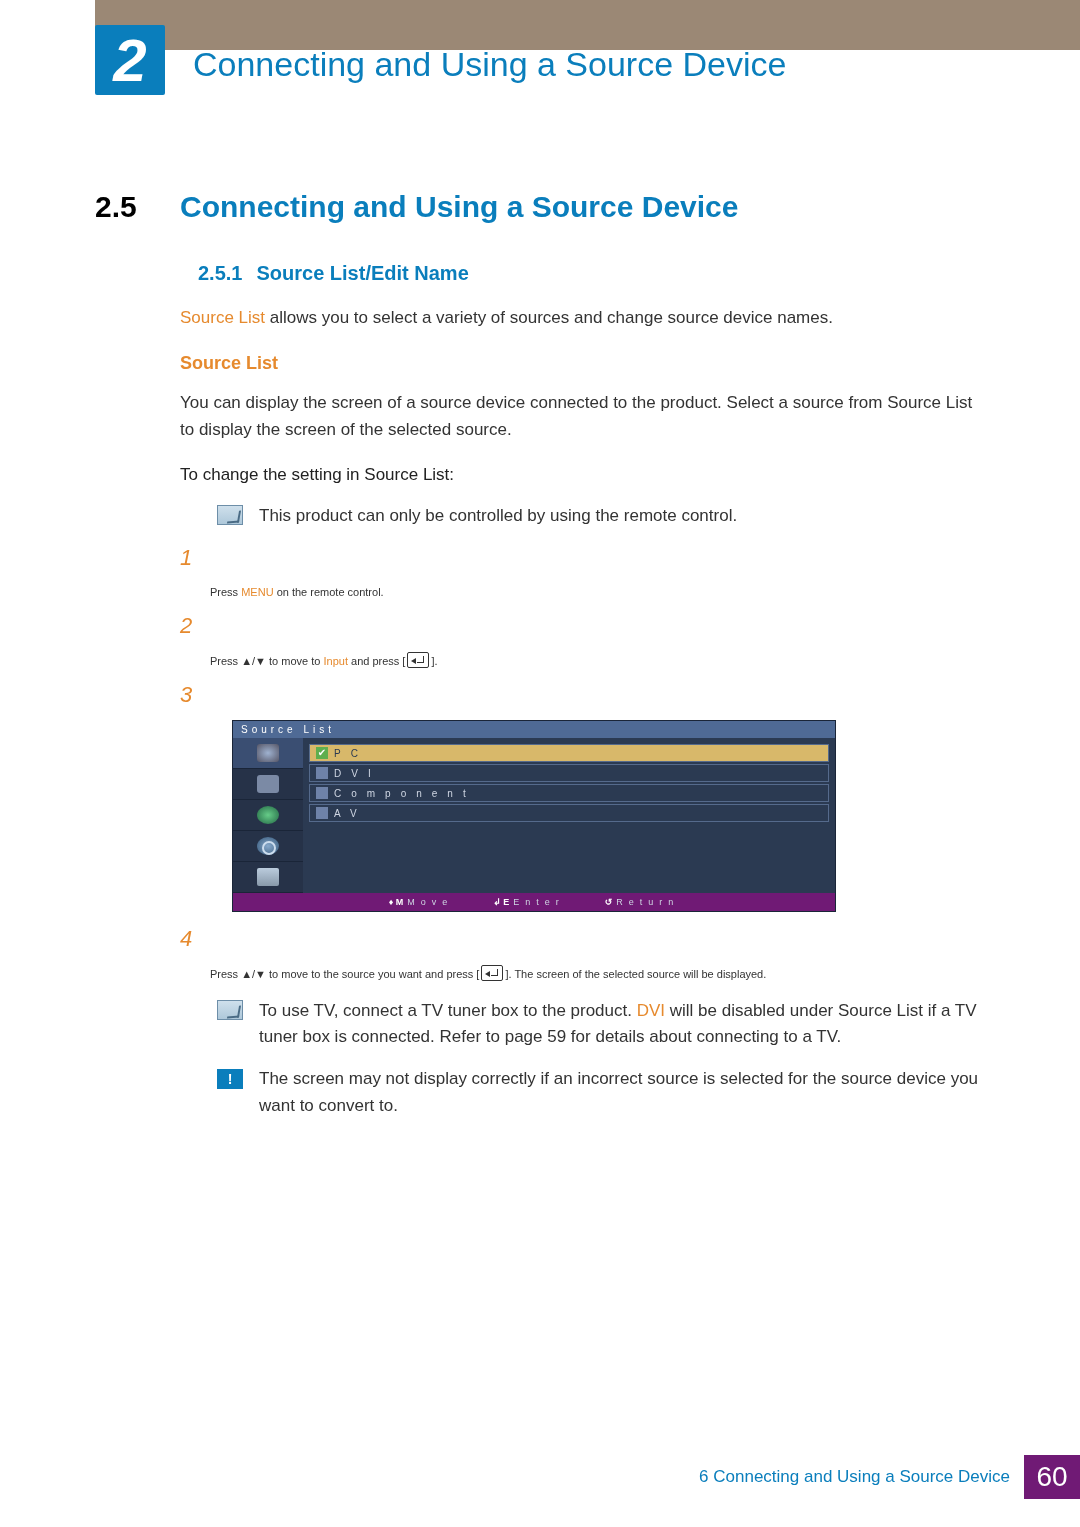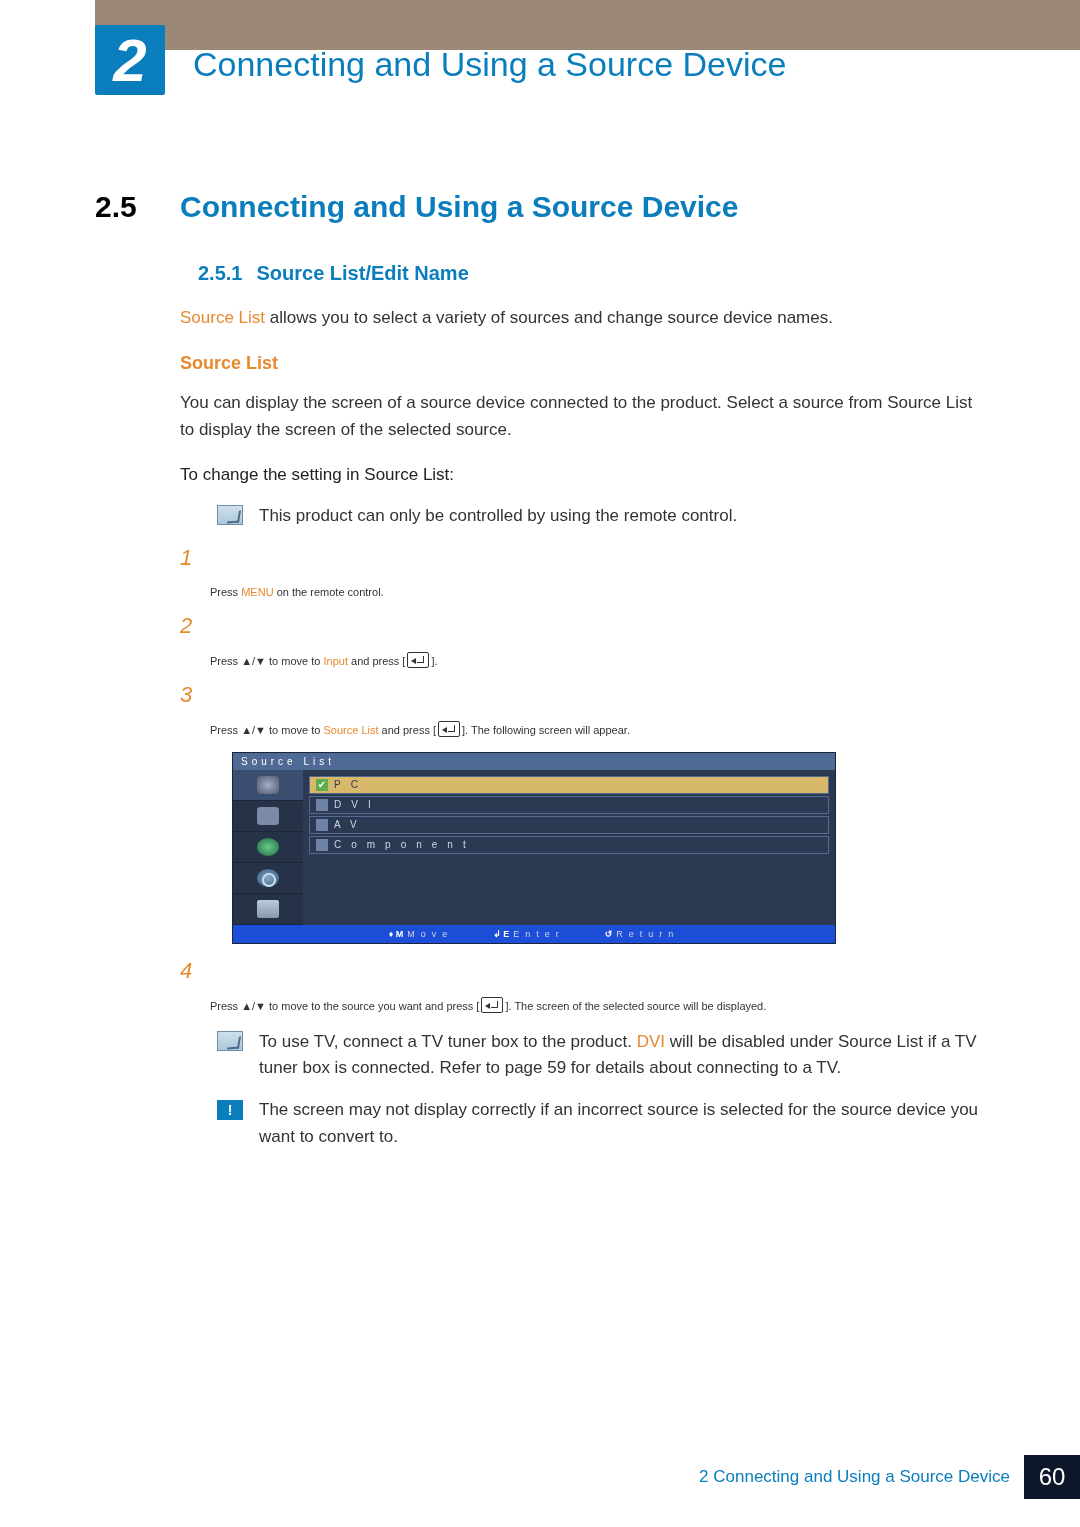--- a/index.html
+++ b/index.html
@@ -58,27 +58,27 @@
   .side-glyph.g1 { background: radial-gradient(#9fb2d0,#556); }
   .side-glyph.g3 { border-radius: 50%; background: radial-gradient(#6c8,#264); }
   .side-glyph.g4 { border-radius: 50%; background: radial-gradient(#8ac,#357); position:relative; }
   .side-glyph.g4::after{content:"";position:absolute;left:5px;top:4px;width:10px;height:10px;border:2px solid #cde;border-radius:50%;}
   .side-glyph.g5 { background: linear-gradient(#bcd,#89a); border-radius: 2px; }
   .osd-list { flex: 1; padding: 6px 6px 40px; }
   .osd-row { height: 18px; border: 1px solid #556a8c; margin-bottom: 2px; display:flex; align-items:center; padding-left:6px; letter-spacing: 10px; }
   .osd-row.sel { background: #d8b86a; color: #2b3a52; }
   .osd-chk { width: 12px; height: 12px; background: #5fae4e; color:#fff; font-size:10px; line-height:12px; text-align:center; margin-right:6px; letter-spacing:0; }
   .osd-ico { width: 12px; height: 12px; background: #6e82a8; margin-right:6px; }
-  .osd-footer { background: #1d4ed8; height: 18px; display:flex; justify-content:center; gap:40px; align-items:center; color:#cfd6e3; font-size:9px; letter-spacing:6px; }
+  .osd-footer { background: #701a75; height: 18px; display:flex; justify-content:center; gap:40px; align-items:center; color:#cfd6e3; font-size:9px; letter-spacing:6px; }
   .osd-footer span b { color:#fff; letter-spacing:0; margin-right:4px; }
 
   
   .page-footer { position: absolute; bottom: 28px; right: 0; display: flex; align-items: center; }
   .footer-text { color: #0a7ebc; font-size: 17px; margin-right: 14px; }
-  .footer-pagebox { background: #0f172a; color: #fff; width: 56px; height: 44px; font-size: 24px; display:flex; align-items:center; justify-content:center; }
+  .footer-pagebox { background: #701a75; color: #fff; width: 56px; height: 44px; font-size: 28px; display:flex; align-items:center; justify-content:center; }
 </style>
 </head>
 <body>
 
 <div class="page">
 
   <div class="top-band"></div>
   <div class="top-band-left"></div>
 
   <div class="chapter-banner">
@@ -124,23 +124,20 @@
 
       <div class="step-row">
         <div class="step-num">2</div>
         <div class="step-text">
           <span>Press  ▲/▼  to move to </span><span class="orange">Input</span><span> and press [</span><span class="enter-icon"></span><span>].</span>
         </div>
       </div>
 
       <div class="step-row">
         <div class="step-num">3</div>
-        <div class="step-text">
-          <span>Press  ▲/▼  to move to </span><span class="orange">Source List</span><span> and press [</span><span class="enter-icon"></span><span>]. The following screen will appear.</span>
-        </div>
       </div>
 
       <div class="osd">
         <div class="osd-title">Source List</div>
         <div class="osd-body">
           <div class="osd-side">
             <div class="osd-side-cell sel">
                 <div class="side-glyph g1"></div>
               </div>
             <div class="osd-side-cell">
@@ -160,25 +157,25 @@
             <div class="osd-row sel">
                 <div class="osd-chk">✔</div>
                 <span>PC</span>
               </div>
             <div class="osd-row">
                 <div class="osd-ico"></div>
                 <span>DVI</span>
               </div>
             <div class="osd-row">
                 <div class="osd-ico"></div>
-                <span>AV</span>
+                <span>Component</span>
               </div>
             <div class="osd-row">
                 <div class="osd-ico"></div>
-                <span>Component</span>
+                <span>AV</span>
               </div>
           </div>
         </div>
         <div class="osd-footer">
           <span><b>♦ M</b><span>Move</span></span>
           <span><b>↲ E</b><span>Enter</span></span>
           <span><b>↺</b><span>Return</span></span>
         </div>
       </div>
 
@@ -198,17 +195,17 @@
 
       <div class="note-row" style="margin-top:10px;">
         <div class="warn-icon"></div>
         <div class="note-text">The screen may not display correctly if an incorrect source is selected for the source device you want to convert to.</div>
       </div>
 
     </div>
   </div>
 
   <div class="page-footer">
-    <div class="footer-text">2 Connecting and Using a Source Device</div>
+    <div class="footer-text">6 Connecting and Using a Source Device</div>
     <div class="footer-pagebox">60</div>
   </div>
 
 </div>
 
 </body></html>

